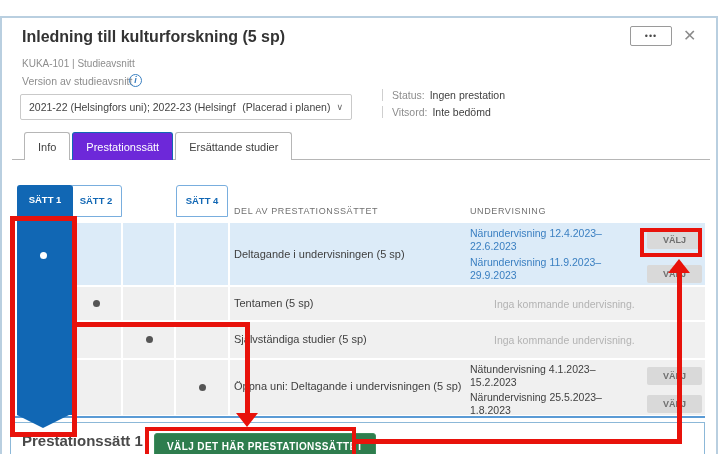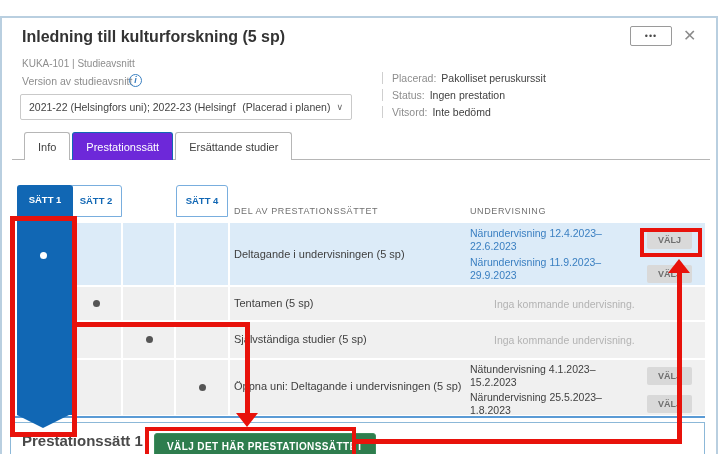--- a/index.html
+++ b/index.html
@@ -55,21 +55,21 @@
   .r1 { top:205px; height:62px; background:#dcebf8; }
   .r2 { top:269px; height:33px; background:#f0f0f0; }
   .r3 { top:304px; height:36px; background:#f0f0f0; }
   .r4 { top:342px; height:55px; background:#f0f0f0; }
   .colsep { width:2px; background:#fff; top:205px; height:192px; z-index:1; }
   .part { left:232px; font-size:11px; color:#3f3f3f; z-index:2; }
   .teach { left:468px; width:162px; font-size:10.5px; line-height:13px; z-index:2; }
   .teach.link { color:#3a7fc1; cursor:pointer; }
   .teach.dark { color:#3f3f3f; }
   .teach.none { color:#b3b3b3;margin-left:24px; }
-  .valj { left:645px; width:45px; height:18px; background:#d9d9d9; border:none;
+  .valj { left:645px; width:55px; height:18px; background:#d9d9d9; border:none;
           border-radius:2px; color:#6f6f6f; font-size:9px; font-weight:bold;
           text-align:center; line-height:18px; cursor:pointer; z-index:2; }
   .dot { width:7px; height:7px; border-radius:50%; background:#555; z-index:4; }
   .dot.white { background:#fff; }
 
   
   .bluecol { left:15px; top:167px; width:56px; height:230px; background:#1167b4;
              border-radius:3px 3px 0 0; z-index:3; }
   .bluecol .lab { position:absolute; top:0; left:0; width:100%; text-align:center;
                   line-height:30px; font-size:9.5px; font-weight:bold; color:#fff; }
@@ -106,26 +106,20 @@
   <div class="abs close">✕</div>
 
   <div class="abs version-label">Version av studieavsnitt</div>
   <div class="abs info-icon">i</div>
   <div class="abs select">
     <span class="val">2021-22 (Helsingfors uni); 2022-23 (Helsingf...</span>
     <span class="sfx">(Placerad i planen)</span>
     <span class="chev">∨</span>
   </div>
 
-  <div class="abs meta" style="top:54px;">
-    <span class="line">
-        <span class="lbl">Placerad:</span>
-    <span class="val">Pakolliset peruskurssit</span>
-      </span>
-  </div>
   <div class="abs meta" style="top:71px;">
     <span class="line">
         <span class="lbl">Status:</span>
     <span class="val">Ingen prestation</span>
       </span>
   </div>
   <div class="abs meta" style="top:88px;">
     <span class="line">
         <span class="lbl">Vitsord:</span>
     <span class="val">Inte bedömd</span>

